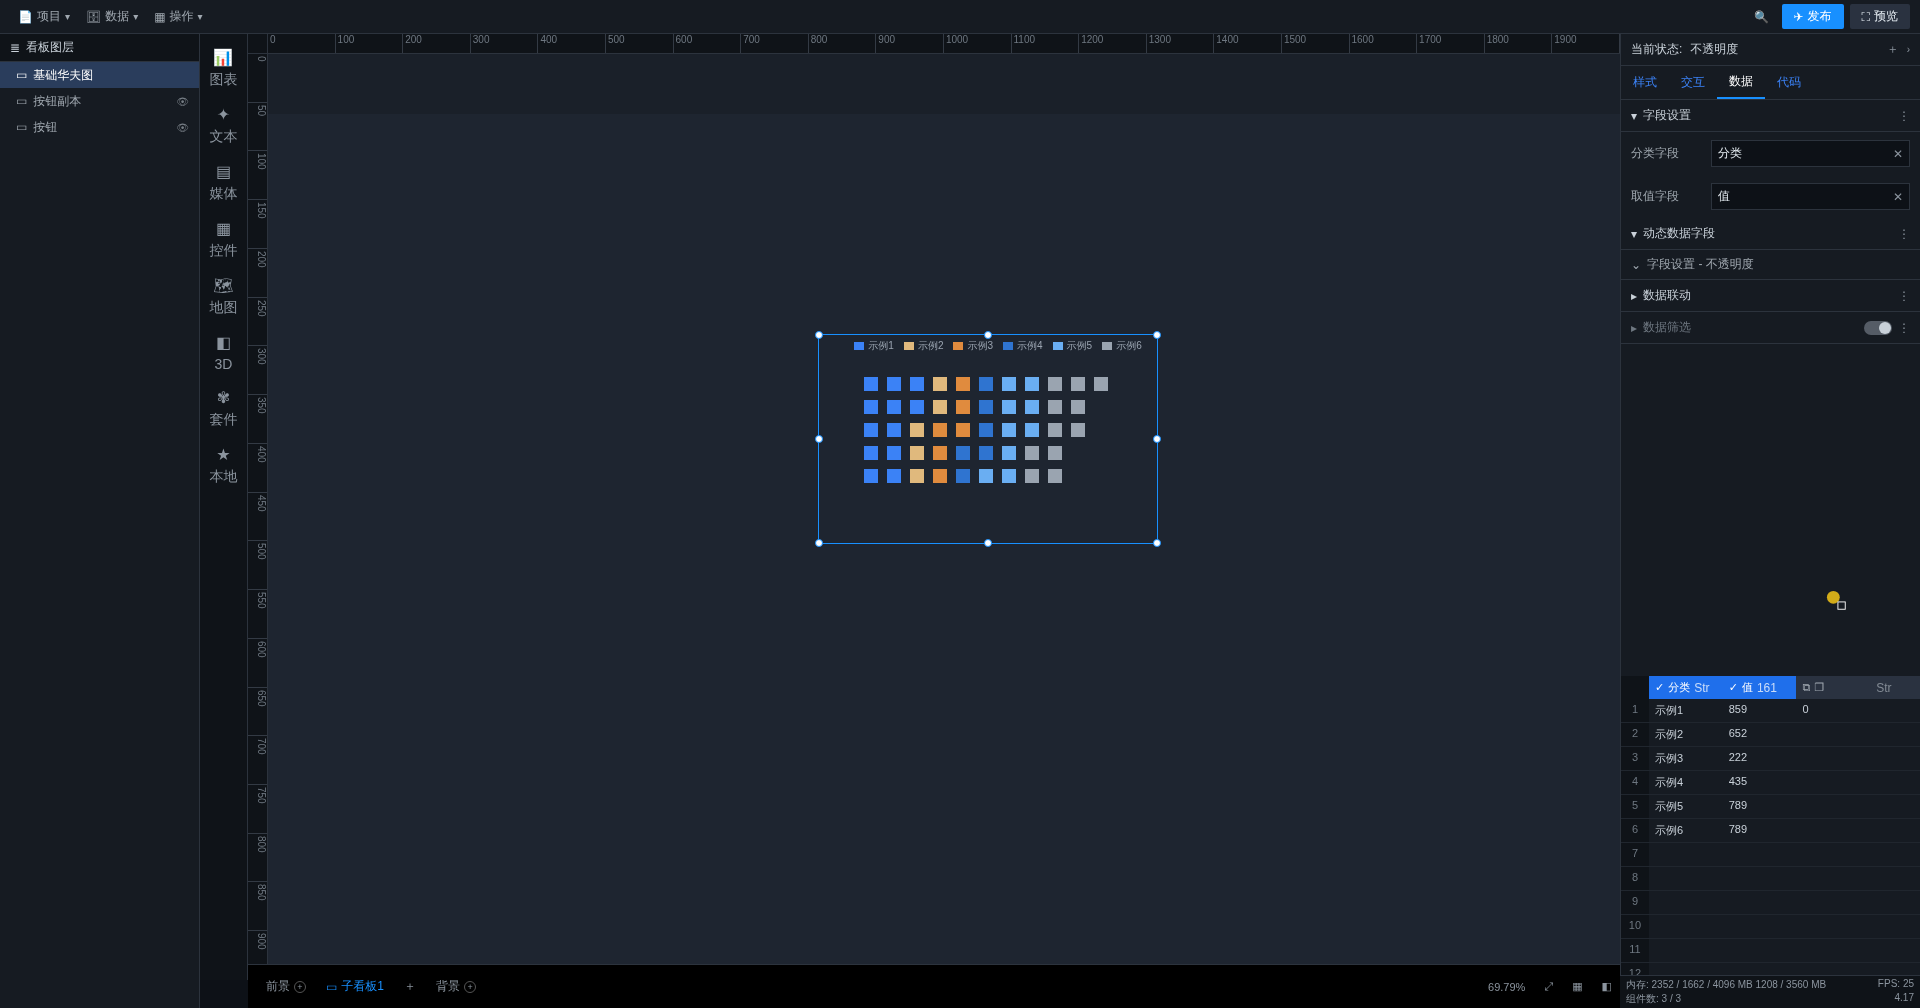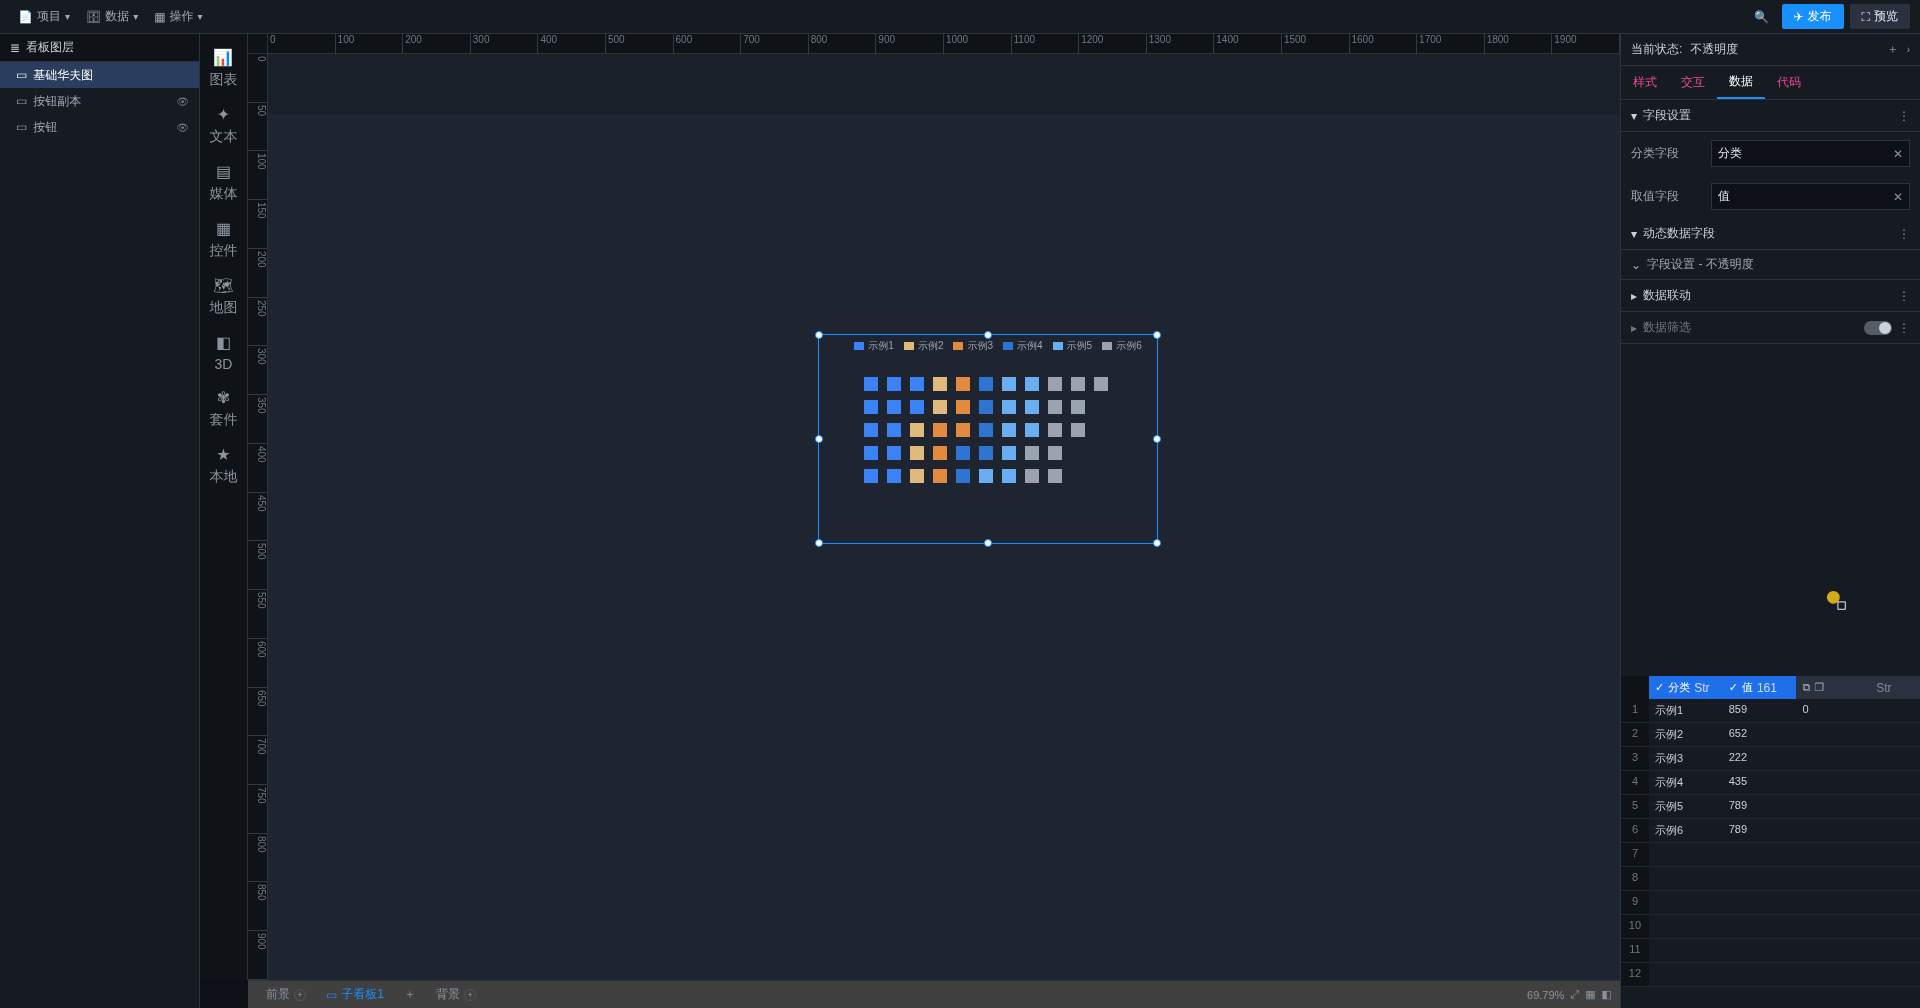--- a/index.html
+++ b/index.html
@@ -195,35 +195,35 @@
     display: grid;
     grid-template-columns: repeat(11, 14px);
     grid-template-rows: repeat(5, 14px);
     gap: 9px 9px;
   }
   .waffle-grid .cell { width: 14px; height: 14px; }
 
   
   .bottom-tabs {
     position: absolute;
-    left: 248px; right: 300px; bottom: 0; height: 28px;
-    background: #404040;
+    left: 248px; right: 300px; bottom: 0; height: 44px;
+    background: #000000;
     border-top: 1px solid #2c333d;
     display: flex; align-items: center;
     padding: 0 8px;
     color: #8b949e;
   }
   .bt-tab {
     padding: 4px 10px;
     cursor: pointer;
     display: flex; align-items: center; gap: 4px;
   }
   .bt-tab.active { color: #1890ff; }
   .bt-spacer { flex: 1; }
-  .zoom-box { display: flex; align-items: center; gap: 6px; font-size: 11px; }
+  .zoom-box { display: flex; align-items: center; gap: 19px; font-size: 11px; }
 
   
   .props-panel {
     position: absolute;
     right: 0; top: 34px; bottom: 0;
     width: 300px;
     background: #161b22;
     border-left: 1px solid #2c333d;
     display: flex; flex-direction: column;
     color: #c9d1d9;
@@ -236,21 +236,21 @@
   }
   .state-row .plus { margin-left: auto; cursor: pointer; color: #8b949e; }
   .state-row .chev { cursor: pointer; color: #8b949e; font-size: 10px; }
   .prop-tabs {
     display: flex; height: 34px;
     border-bottom: 1px solid #2c333d;
   }
   .prop-tabs .tab {
     flex: none; padding: 0 12px;
     display: flex; align-items: center;
-    cursor: pointer; color: #ec4899;
+    cursor: pointer; color: #3b82f6;
   }
   .prop-tabs .tab.active {
     color: #fff;
     border-bottom: 2px solid #1890ff;
   }
   .section-head {
     height: 32px;
     display: flex; align-items: center;
     padding: 0 10px;
     gap: 6px;
@@ -795,20 +795,30 @@
         <div class="d-row">
           <div class="dc idx">12</div>
     <div class="dc c1"></div>
     <div class="dc c2"></div>
     <div class="dc c3"></div>
     <div class="dc c4"></div>
         </div>
       </div>
   </div>
 
+  <div class="status-bar">
+    <div class="row">
+      <span>内存:   2352 / 1662 / 4096 MB  1208 / 3560 MB</span>
+      <span class="right"><span>FPS:</span> <span>25</span></span>
+    </div>
+    <div class="row">
+      <span>组件数: 3 / 3</span>
+      <span class="right">4.17</span>
+    </div>
+  </div>
 </div>
 
 <div class="drag-cursor" style="left:1826px; top:590px;">
   <svg viewBox="0 0 24 24" width="22" height="22">
     <circle cx="8" cy="8" r="7" fill="#f5c518" opacity="0.85"></circle>
     <rect x="13" y="13" width="8" height="8" fill="none" stroke="#fff" stroke-width="1"></rect>
   </svg>
 </div>
 
 </body></html>

